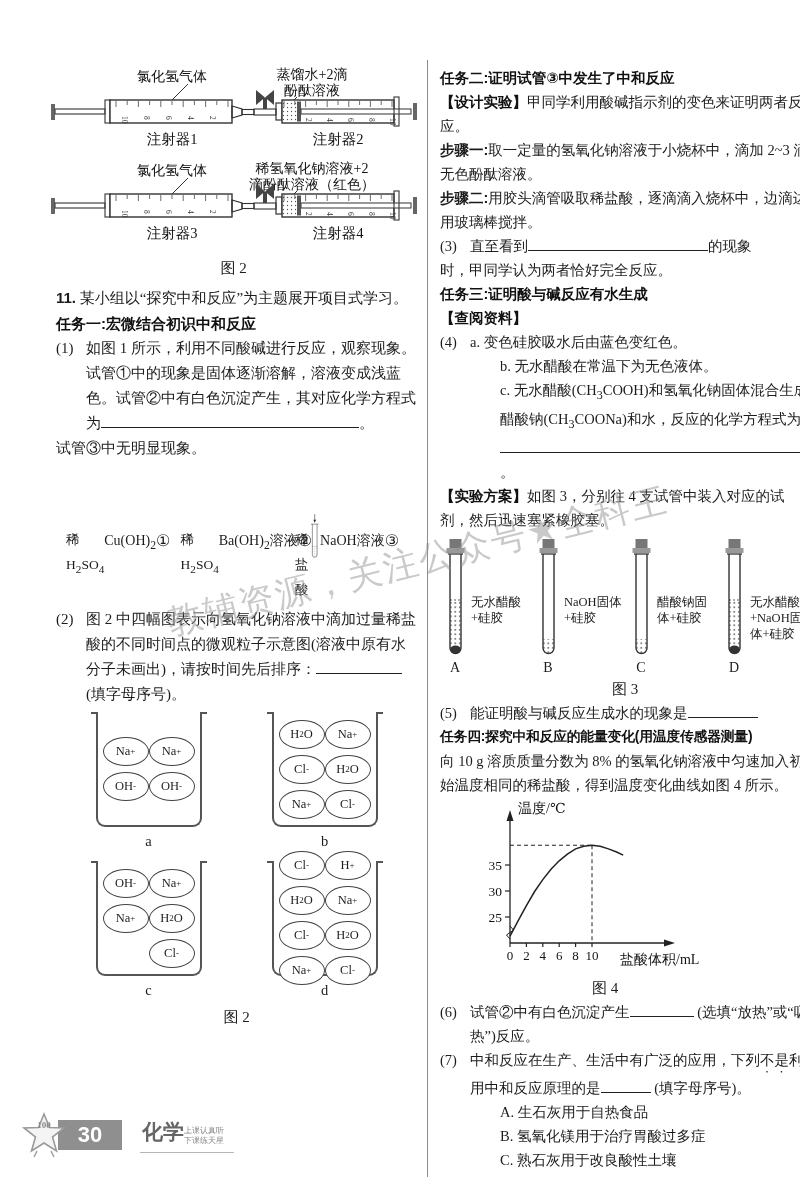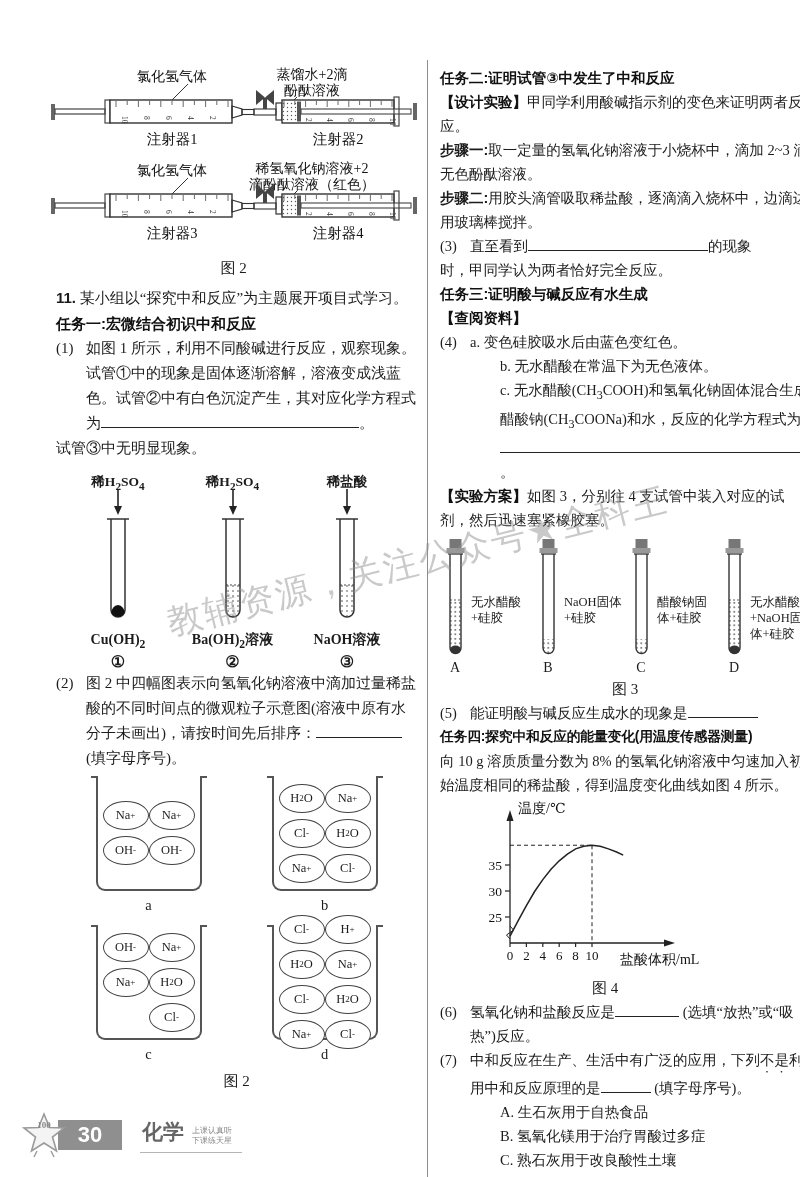--- a/index.html
+++ b/index.html
@@ -21,21 +21,21 @@
   .w258{width:258px}.w86{width:86px}.w180{width:180px}.w310{width:310px}
   .w70{width:70px}.w64{width:64px}.w50{width:50px}
   .emph{-webkit-text-emphasis:dot;-webkit-text-emphasis-position:under;
         text-emphasis:dot;text-emphasis-position:under left;}
   .figcap{text-align:center;font-size:15px;margin-top:2px;}
   
   .fig-syr{margin:0 0 2px -6px;}
   .syr-row{height:94px;position:relative;}
   
   .fig1{display:flex;justify-content:space-between;padding:4px 18px 0 10px;margin-top:4px;}
-  .tube-col{display:flex;flex-direction:column;align-items:center;width:104px;font-weight:bold;}
+  .tube-col{display:flex;flex-direction:row;align-items:center;width:104px;}
   .tube-top{font-size:13.5px;height:20px;}
   .tube-bot{font-size:14px;height:20px;margin-top:2px;white-space:nowrap;}
   .tube-num{font-size:16px;height:20px;margin-top:2px;}
   
   .bkgrid{display:grid;grid-template-columns:160px 160px;justify-content:center;
           column-gap:16px;row-gap:8px;margin-top:6px;}
   .bkcell{display:flex;flex-direction:column;align-items:center;}
   .bk{width:106px;height:114px;border:2px solid #555;border-top:none;
       border-radius:0 0 9px 9px;display:flex;flex-direction:column;justify-content:center;
       gap:6px;padding:3px 5px;box-sizing:border-box;position:relative;background:transparent;}
@@ -62,21 +62,21 @@
       pointer-events:none;font-family:"Liberation Sans","DejaVu Sans",sans-serif;}
   
   .footer{position:absolute;left:20px;bottom:18px;display:flex;align-items:center;z-index:2;}
   .ftpage{width:64px;height:30px;background:#8f8f8f;color:#fff;font-size:22px;font-weight:bold;
           display:flex;align-items:center;justify-content:center;margin-left:-10px;
           font-family:"Liberation Sans","DejaVu Sans",sans-serif;}
   .ftmid{display:flex;align-items:flex-end;margin-left:18px;border-bottom:1px solid #b5b5b5;
          padding:0 10px 6px 2px;}
   .ftsubject{font-size:21px;font-weight:bold;color:#666;
              font-family:"Liberation Sans","DejaVu Sans",sans-serif;}
-  .ftslogan{margin-left:8px;font-size:8px;line-height:10px;color:#888;
+  .ftslogan{font-size:8px;line-height:10px;color:#888;
             font-family:"Liberation Sans","DejaVu Sans",sans-serif;}
   svg text{font-family:"Liberation Serif","DejaVu Serif",serif;}
 </style>
 </head>
 <body>
 
 <div class="page">
 
   <div class="content">
 
@@ -528,21 +528,21 @@
             <text x="34" y="73" font-size="13.5" text-anchor="end" fill="#111">35</text>
     <line x1="42" y1="48.24000000000001" x2="124" y2="48.24000000000001" stroke="#222" stroke-width="1" stroke-dasharray="4,3"></line>
     <line x1="124" y1="48.24000000000001" x2="124" y2="146" stroke="#222" stroke-width="1" stroke-dasharray="4,3"></line>
     <path d="M42.0,139.2 L50.2,123.6 L58.4,108.6 L66.6,94.5 L74.8,82.6 L83.0,72.2 L91.2,63.8 L99.4,57.1 L107.6,51.9 L115.8,49.3 L124.0,48.2 L132.2,49.3 L140.4,51.9 L148.6,55.0 L155.2,58.1" fill="none" stroke="#222" stroke-width="1.5"></path>
     <text x="50" y="16" font-size="14" fill="#111">温度/℃</text>
     <text x="152" y="167" font-size="14" fill="#111">盐酸体积/mL</text>
   </svg></div>
       <div class="fig4cap">图 4</div>
 
       <div class="item">
-        <span class="mk">(6)</span><span>氢氧化钠和盐酸反应是</span><span class="blank w64"></span>
+        <span class="mk">(6)</span><span>试管②中有白色沉淀产生</span><span class="blank w64"></span>
         <span>(选填“放热”或“吸热”)反应。</span>
       </div>
 
       <div class="item">
         <span class="mk">(7)</span><span>中和反应在生产、生活中有广泛的应用，下列</span><span class="emph">不是</span><span>利用中和反应原理的是</span><span class="blank w50"></span>
         <span>(填字母序号)。</span>
         <div id="opt7">
             <div class="opt" style="text-indent:0;">A. 生石灰用于自热食品</div>
             <div class="opt" style="text-indent:0;">B. 氢氧化镁用于治疗胃酸过多症</div>
             <div class="opt" style="text-indent:0;">C. 熟石灰用于改良酸性土壤</div>

